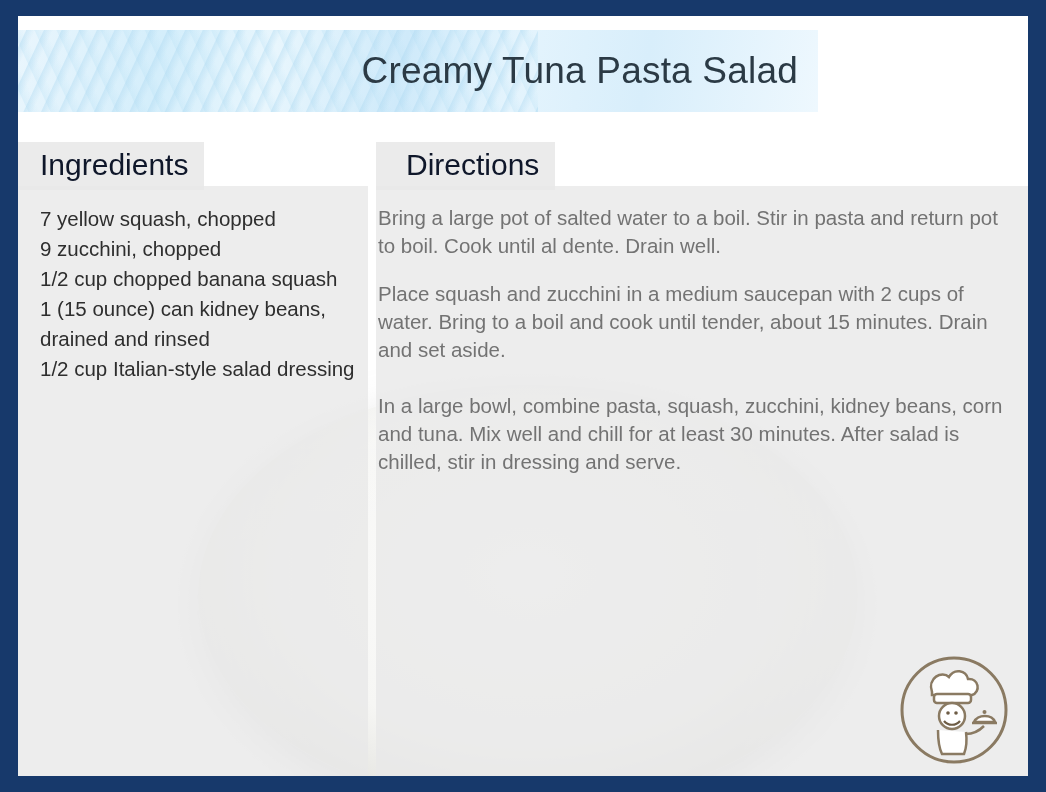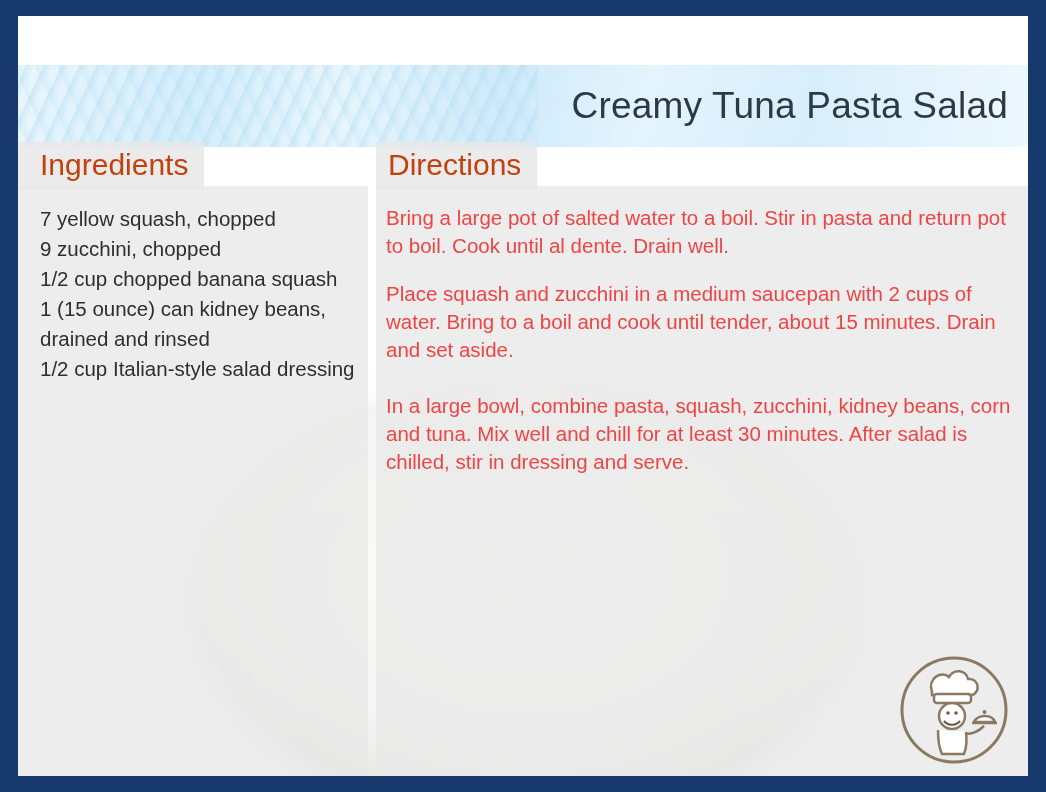--- a/index.html
+++ b/index.html
@@ -22,27 +22,26 @@
     height: 760px;
     background: #ffffff;
     overflow: hidden;
   }
 
   
   .title-banner {
     position: absolute;
     left: 0px;
     top: 14px;
-    width: 1010px;
+    width: 800px;
     height: 82px;
     background: linear-gradient(100deg,
         #eaf6fd 0%, #d4eefb 18%, #e8f6fd 32%,
         #cfeafa 48%, #e4f4fd 62%, #d8eefb 78%, #eef8fe 100%);
     overflow: hidden;
-    margin-top: 35px;
   }
   .title-banner::before {
     content: "";
     position: absolute;
     left: 0; top: 0; width: 520px; height: 82px;
     background:
       repeating-linear-gradient(115deg,
         rgba(255,255,255,0.0) 0px,
         rgba(255,255,255,0.0) 7px,
         rgba(170,215,240,0.38) 8px,
@@ -149,46 +148,46 @@
     left: 358px;
     top: 170px;
     width: 652px;
     height: 590px;
   }
 
   .heading {
     position: absolute;
     background: rgba(232,232,232,0.88);
     font-size: 30px;
-    color: #c2410c;
+    color: #0f172a;
     padding: 6px 16px 8px 22px;
     white-space: nowrap;
   }
   .heading-ingredients { left: 0px; top: 126px; }
-  .heading-directions  { left: 358px; top: 126px; padding-left: 12px; }
+  .heading-directions  { left: 358px; top: 126px; padding-left: 30px; }
 
   .ing-list {
     position: absolute;
     left: 22px;
     top: 188px;
     width: 324px;
     font-size: 20.5px;
     line-height: 30px;
     color: #2e2e2e;
   }
   .ing-list div { white-space: pre-wrap; }
 
   .dir-body {
     position: absolute;
-    left: 368px;
+    left: 360px;
     top: 188px;
     width: 625px;
     font-size: 20.5px;
     line-height: 28px;
-    color: #ef4444;
+    color: #737373;
   }
   .dir-body p { margin: 0 0 20px 0; }
   .dir-body p:last-child { margin-bottom: 0; margin-top: 28px; }
 
   
   .chef-logo {
     position: absolute;
     right: 14px;
     bottom: 6px;
     width: 120px;

